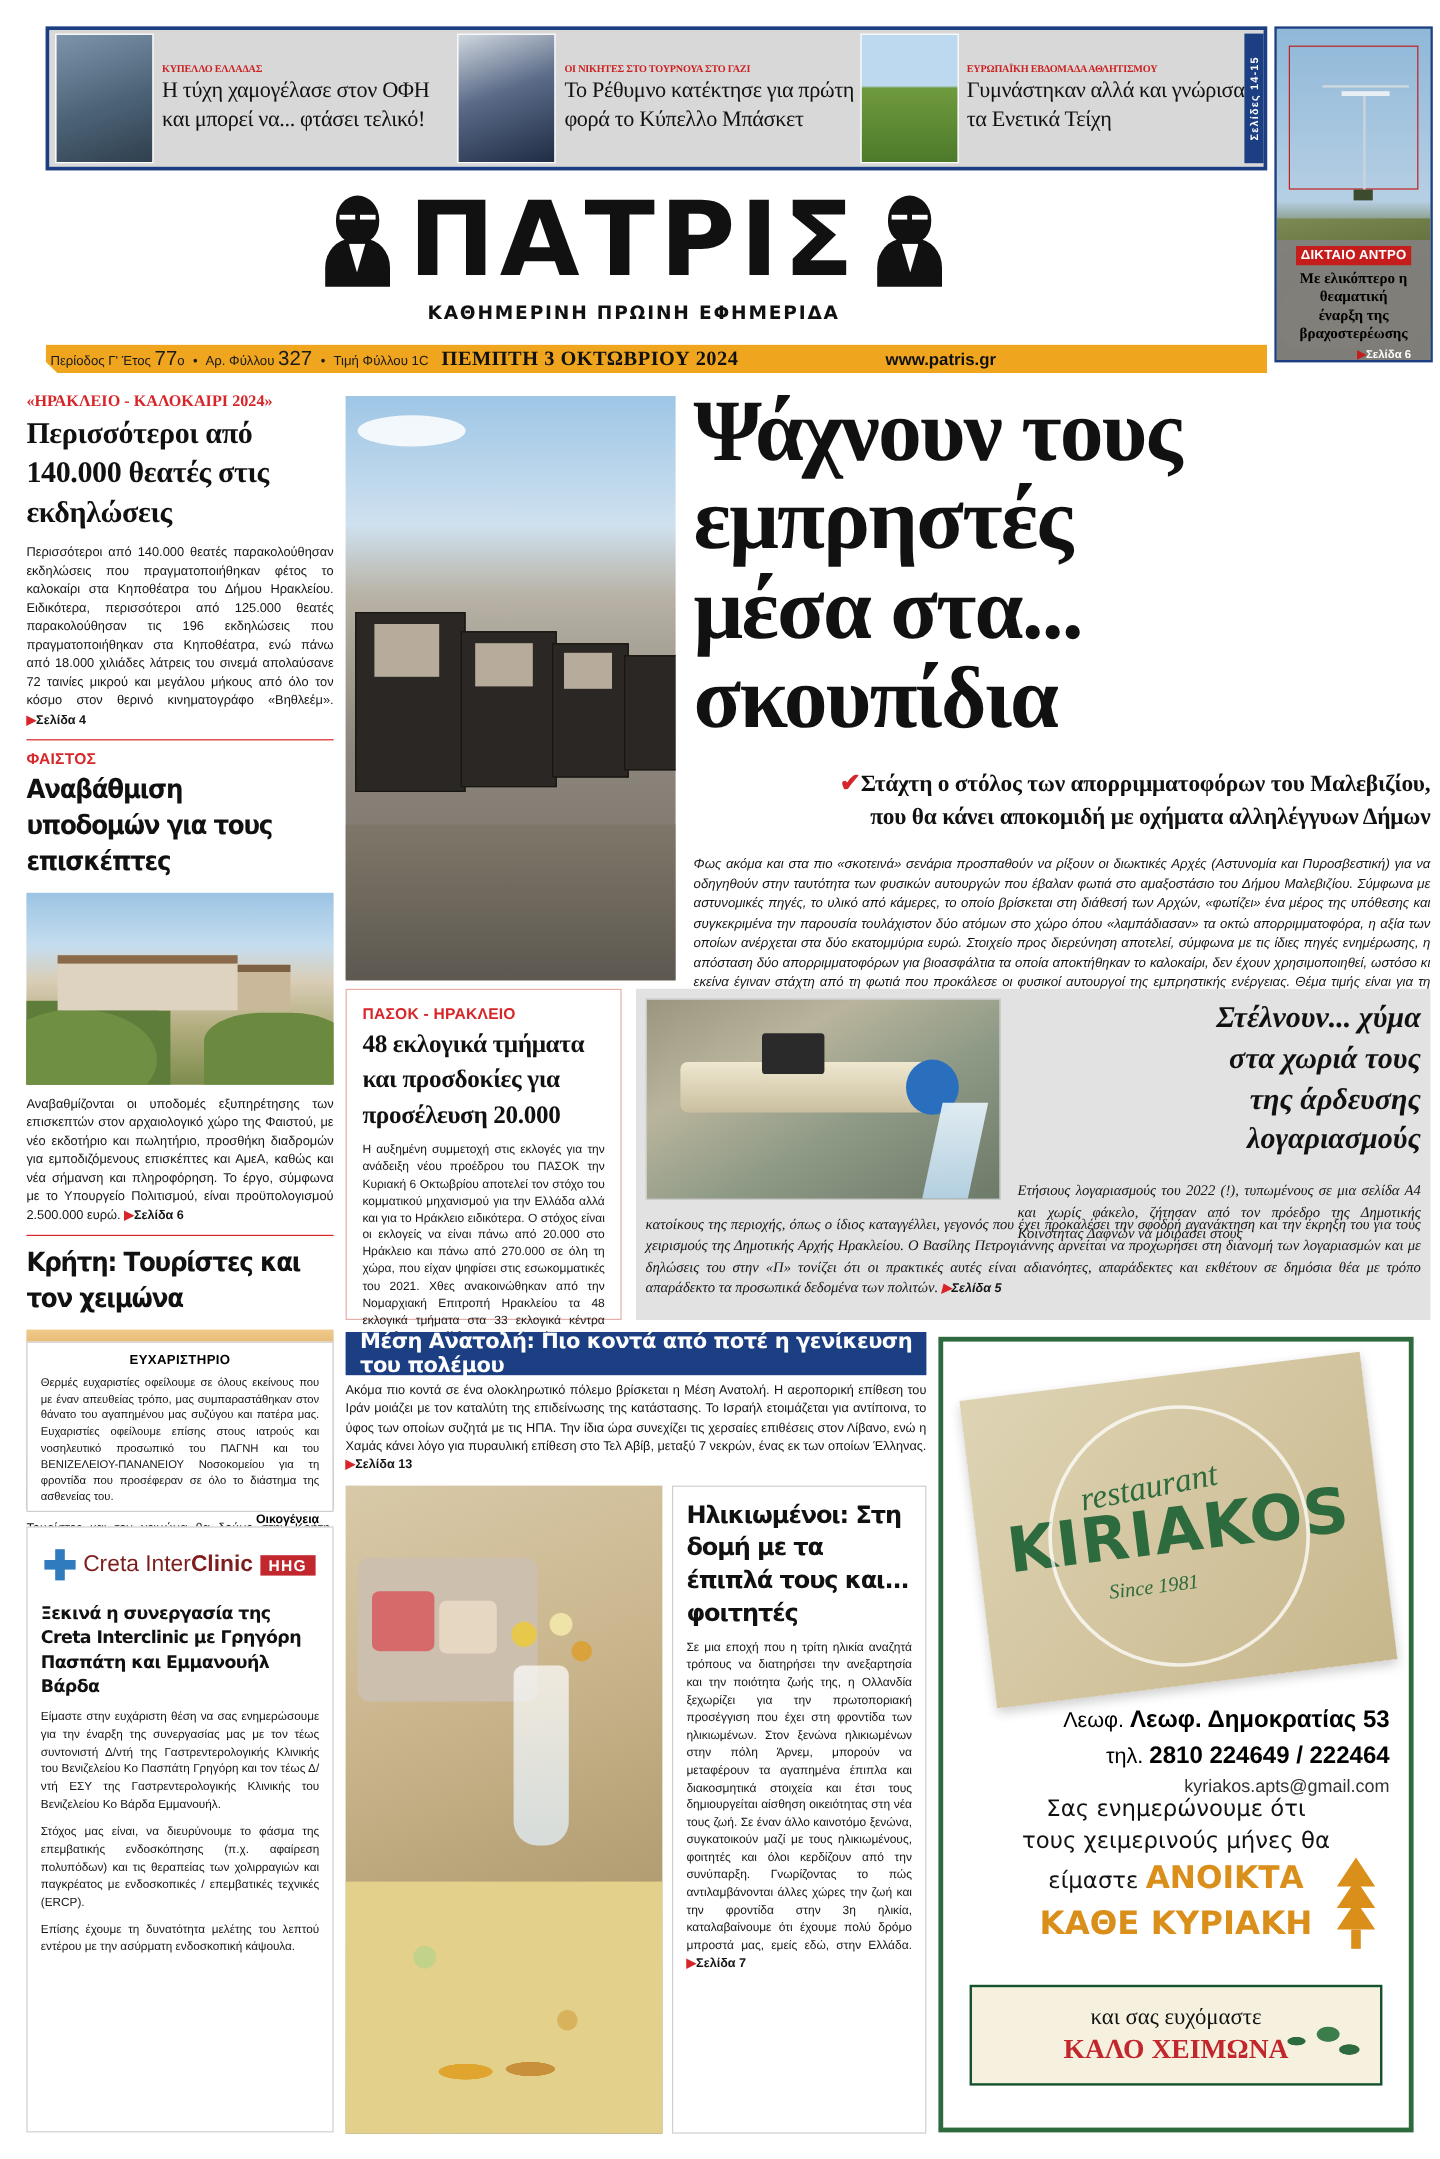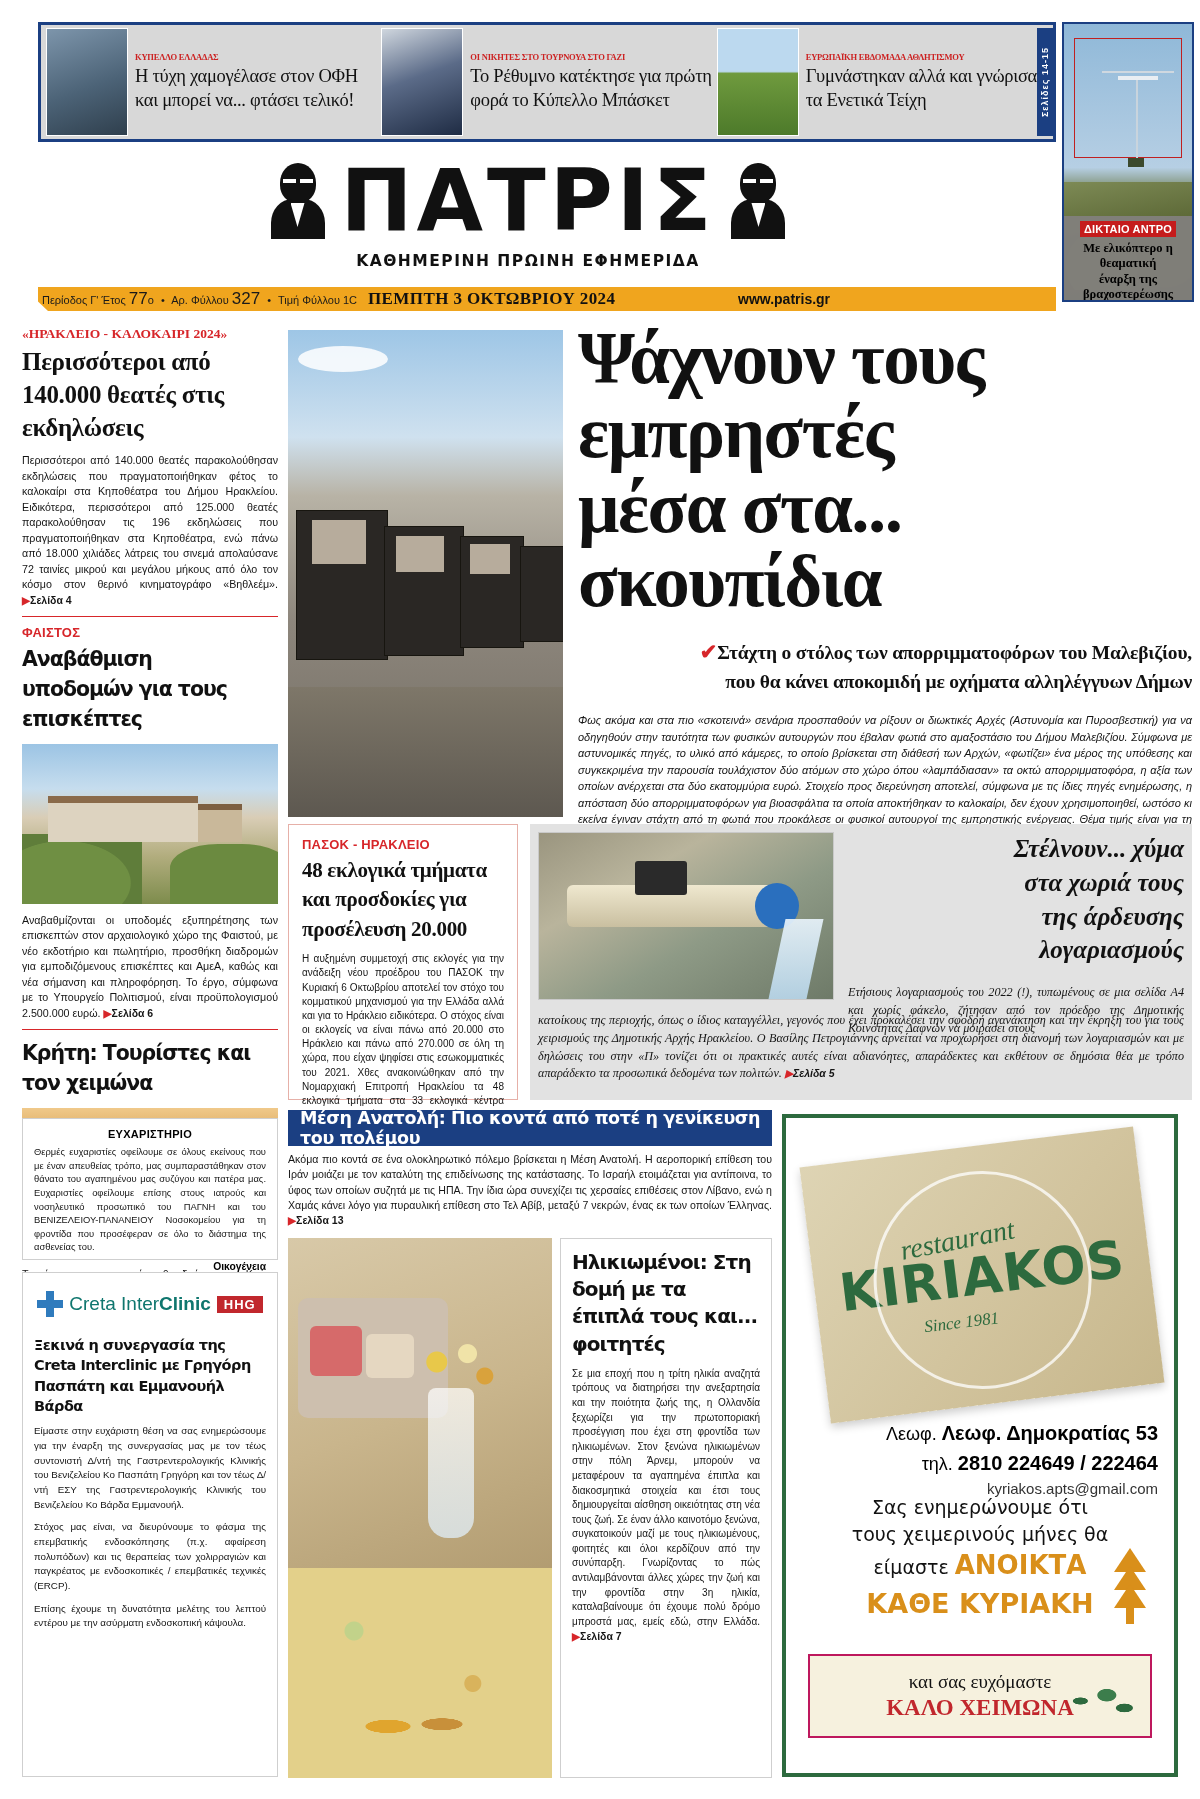--- a/index.html
+++ b/index.html
@@ -40,21 +40,21 @@
   .heli-shape { position:absolute; left:54px; top:52px; width:40px; height:4px; background:#e9eef3; }
   .heli-rotor { position:absolute; left:38px; top:47px; width:72px; height:2px; background:#cfd8e0; }
   .heli-line { position:absolute; left:72px; top:56px; width:1.5px; height:80px; background:#c9d4dd; }
   .heli-load { position:absolute; left:64px; top:134px; width:16px; height:9px; background:#3c4a2e; }
   .heli-hill { position:absolute; left:0; right:0; bottom:0; height:118px;
      background:linear-gradient(170deg,#7d8a55 0%, #5e6a38 40%, #4a5530 100%); }
   .heli-hill:after{content:"";position:absolute;left:-10px;bottom:10px;width:160px;height:60px;
      background:radial-gradient(circle at 30% 60%, #68753f 0 30%, transparent 31%),
                 radial-gradient(circle at 70% 40%, #55602f 0 28%, transparent 29%);}
   .heli-label {
-    position:absolute; left:0; right:0; bottom:0; height:84px;
+    position:absolute; left:0; right:0; bottom:0; height:100px;
     background:rgba(130,128,126,.93); color:#fff; padding:5px 16px 3px;
   }
   .heli-title { background:#c51c1c; color:#fff; font-size:11px; font-weight:700; text-align:center; padding:2px 0; letter-spacing:.2px;}
   .heli-sub { font-family:"Liberation Serif",serif; font-size:12.5px; line-height:1.22; color:#000000; margin-top:4px; text-align:center; font-weight:700;}
   .heli-page { text-align:right; font-size:9.5px; font-weight:700; margin-top:3px; color:#fff; }
   .heli-page .arw { color:#c51c1c; }
 
   
   .masthead { position:absolute; left:0; top:152px; width:1056px; height:130px; }
   .mh-inner { display:flex; align-items:center; justify-content:center; gap:14px; height:96px; }
@@ -200,21 +200,21 @@
 
   .creta-box {
     position:absolute; left:22px; top:1272px; width:256px; height:505px;
     border:1px solid #cfcfcf; background:#fff; padding:10px 11px;
   }
   .creta-logo { display:flex; align-items:center; justify-content:center; gap:6px; height:42px; }
   .creta-cross { width:26px; height:26px; position:relative; }
   .creta-cross:before,.creta-cross:after{content:"";position:absolute;background:#2f7bbd;}
   .creta-cross:before{left:9px;top:0;width:8px;height:26px;}
   .creta-cross:after{left:0;top:9px;width:26px;height:8px;}
-  .creta-name { font-family:"Liberation Sans",sans-serif; font-size:19px; font-weight:400; color:#0f766e;}
+  .creta-name { font-family:"Liberation Sans",sans-serif; font-size:19px; font-weight:400; color:#7f1d1d;}
   .creta-name b { font-weight:700; }
   .creta-hhg { background:#c1272d; color:#fff; font-weight:700; font-size:13px; padding:1px 7px; letter-spacing:1px; }
   .creta-head { font-family:"DejaVu Sans",sans-serif; font-weight:700; font-size:14.5px; line-height:1.4; color:#111; margin:10px 0 8px; letter-spacing:-.5px;}
 
   
   .furniture-photo {
     position:absolute; left:288px; top:1238px; width:264px; height:540px; overflow:hidden;
     background:linear-gradient(160deg,#d8c9a8 0%,#c9b58c 35%,#b09a6f 70%,#8f7c55 100%);
   }
   .fp-sofa { position:absolute; left:10px; top:60px; width:150px; height:120px; background:#cdbfae; border-radius:10px; }
@@ -263,21 +263,21 @@
   .k-addr .l3 { font-size:15px; color:#333; }
   .k-msg { position:absolute; left:0; right:0; top:376px; text-align:center; }
   .k-msg .m1 { font-family:"DejaVu Sans",sans-serif; font-size:19px; color:#111; line-height:1.4; }
   .k-msg .m2 { font-family:"DejaVu Sans",sans-serif; font-weight:700; font-size:27px; color:#d98f1a; line-height:1.2; margin-top:4px;}
   .k-tree { position:absolute; right:18px; top:430px; width:52px; height:76px; }
   .k-tree i { position:absolute; left:50%; transform:translateX(-50%); border-left:16px solid transparent; border-right:16px solid transparent; border-bottom:24px solid #d98f1a; }
   .k-tree i:nth-child(1){ top:0; } .k-tree i:nth-child(2){ top:18px; } .k-tree i:nth-child(3){ top:36px; }
   .k-tree b { position:absolute; left:50%; top:60px; transform:translateX(-50%); width:8px; height:16px; background:#d98f1a; }
   .k-wish {
     position:absolute; left:22px; right:22px; top:536px; height:84px;
-    border:2px solid #be185d; background:#f6f1de; display:flex; flex-direction:column;
+    border:2px solid #14532d; background:#f6f1de; display:flex; flex-direction:column;
     align-items:center; justify-content:center; gap:2px;
   }
   .k-wish .w1 { font-family:"Liberation Serif",serif; font-size:19px; color:#111; }
   .k-wish .w2 { font-family:"Liberation Serif",serif; font-weight:700; font-size:23px; color:#c1272d; }
   .k-branch { position:absolute; right:8px; bottom:6px; width:88px; height:58px;
     background:radial-gradient(ellipse at 30% 50%, #2d6a3e 0 7px, transparent 8px),
                radial-gradient(ellipse at 60% 40%, #3c7d4c 0 9px, transparent 10px),
                radial-gradient(ellipse at 80% 62%, #2d6a3e 0 8px, transparent 9px);}
 </style>
 </head>

